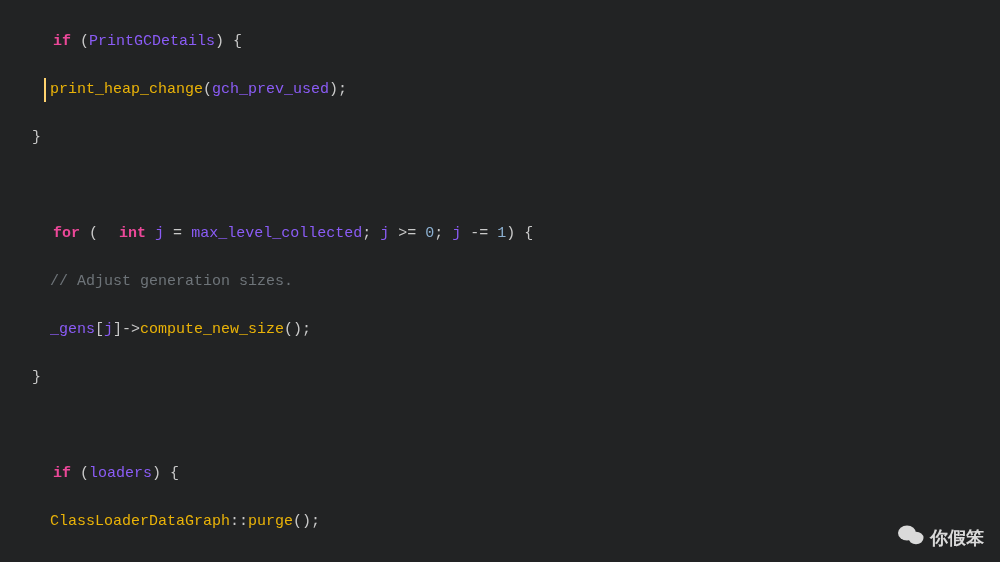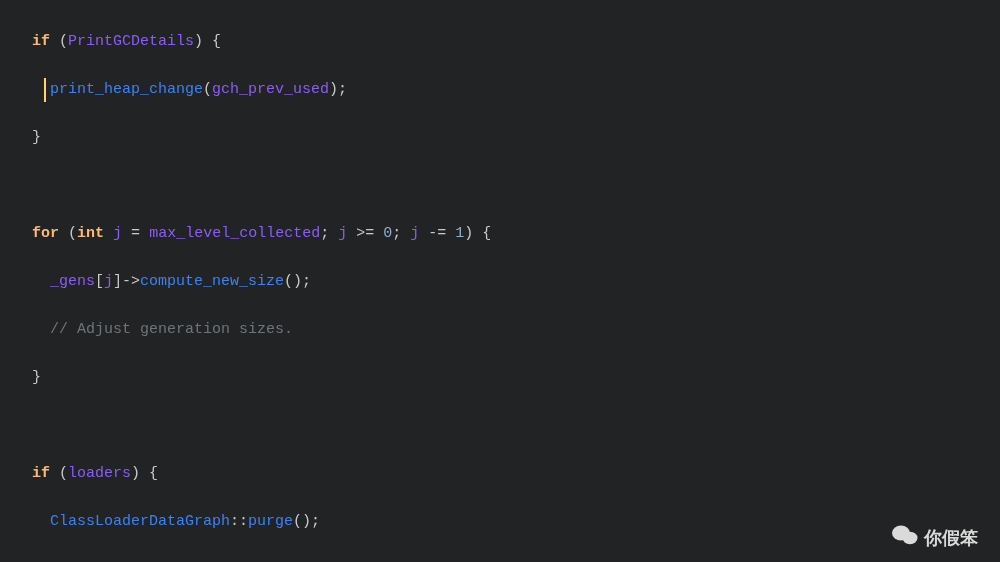--- a/index.html
+++ b/index.html
@@ -27,30 +27,30 @@
   }
   .hl::after {
     content: "";
     position: absolute;
     left: 44px;
     top: 0;
     bottom: 0;
     width: 2px;
     background: #ffd36e;
   }
-  .kw { color: #fdba74; font-weight: bold; }
-  .fn { color: #3b82f6; }
+  .kw { color: #ec4899; font-weight: bold; margin-left: 21px; }
+  .fn { color: #eab308; }
   .id { color: #8b5cf6; }
   .cmt { color: #6e7479; }
   .num { color: #8cb0d1; }
   .op { color: #c9c9c9; }
 
   .watermark {
     position: absolute;
-    right: 22px;
+    right: 16px;
     bottom: 10px;
     display: flex;
     align-items: center;
     gap: 6px;
     color: #e4e4e4;
     font-family: "PingFang SC", "Microsoft YaHei", sans-serif;
     font-size: 18px;
     font-weight: 600;
     opacity: 0.95;
   }
@@ -58,22 +58,22 @@
 </style>
 </head>
 <body>
 
 <div class="editor">
 <span class="line">  <span class="kw">if</span> (<span class="id">PrintGCDetails</span>) {</span>
 <span class="line hl">    <span class="fn">print_heap_change</span>(<span class="id">gch_prev_used</span>);</span>
 <span class="line">  }</span>
 <span class="line"> </span>
 <span class="line">  <span class="kw">for</span> (<span class="kw">int</span> <span class="id">j</span> <span class="op">=</span> <span class="id">max_level_collected</span>; <span class="id">j</span> <span class="op">&gt;=</span> <span class="num">0</span>; <span class="id">j</span> <span class="op">-=</span> <span class="num">1</span>) {</span>
+<span class="line">    <span class="cmt">// Adjust generation sizes.</span></span>
 <span class="line">    <span class="id">_gens</span>[<span class="id">j</span>]-&gt;<span class="fn">compute_new_size</span>();</span>
-<span class="line">    <span class="cmt">// Adjust generation sizes.</span></span>
 <span class="line">  }</span>
 <span class="line"> </span>
 <span class="line">  <span class="kw">if</span> (<span class="id">loaders</span>) {</span>
 <span class="line">    <span class="fn">ClassLoaderDataGraph</span><span class="op">::</span><span class="fn">purge</span>();</span>
 
 
 
 
 
 

